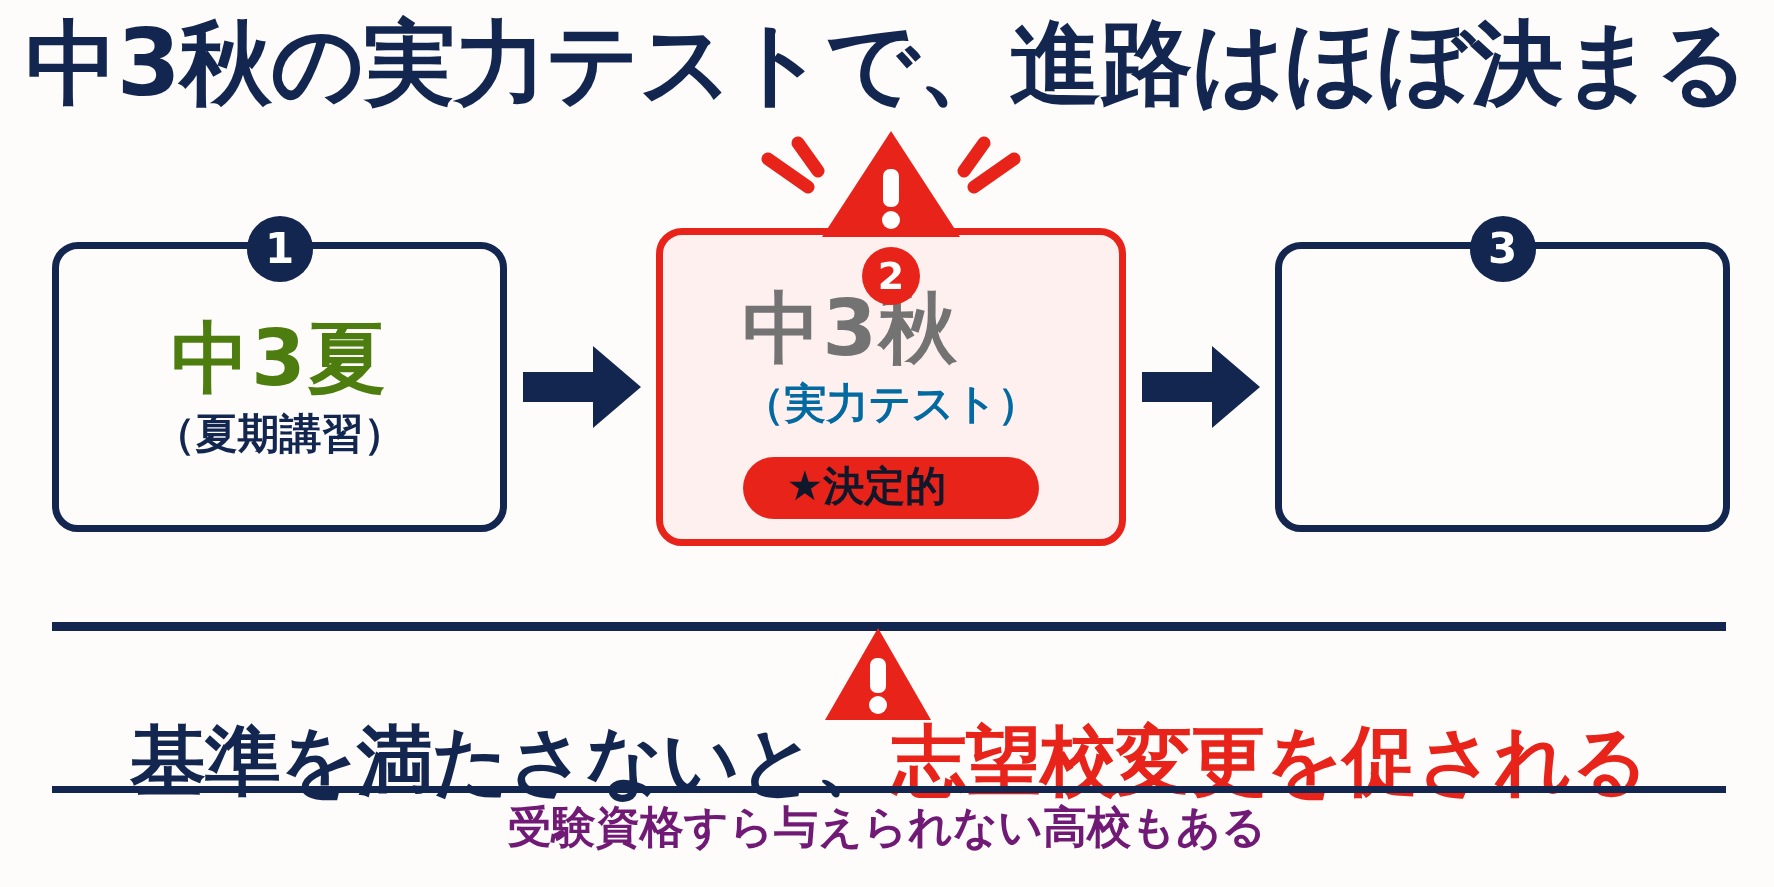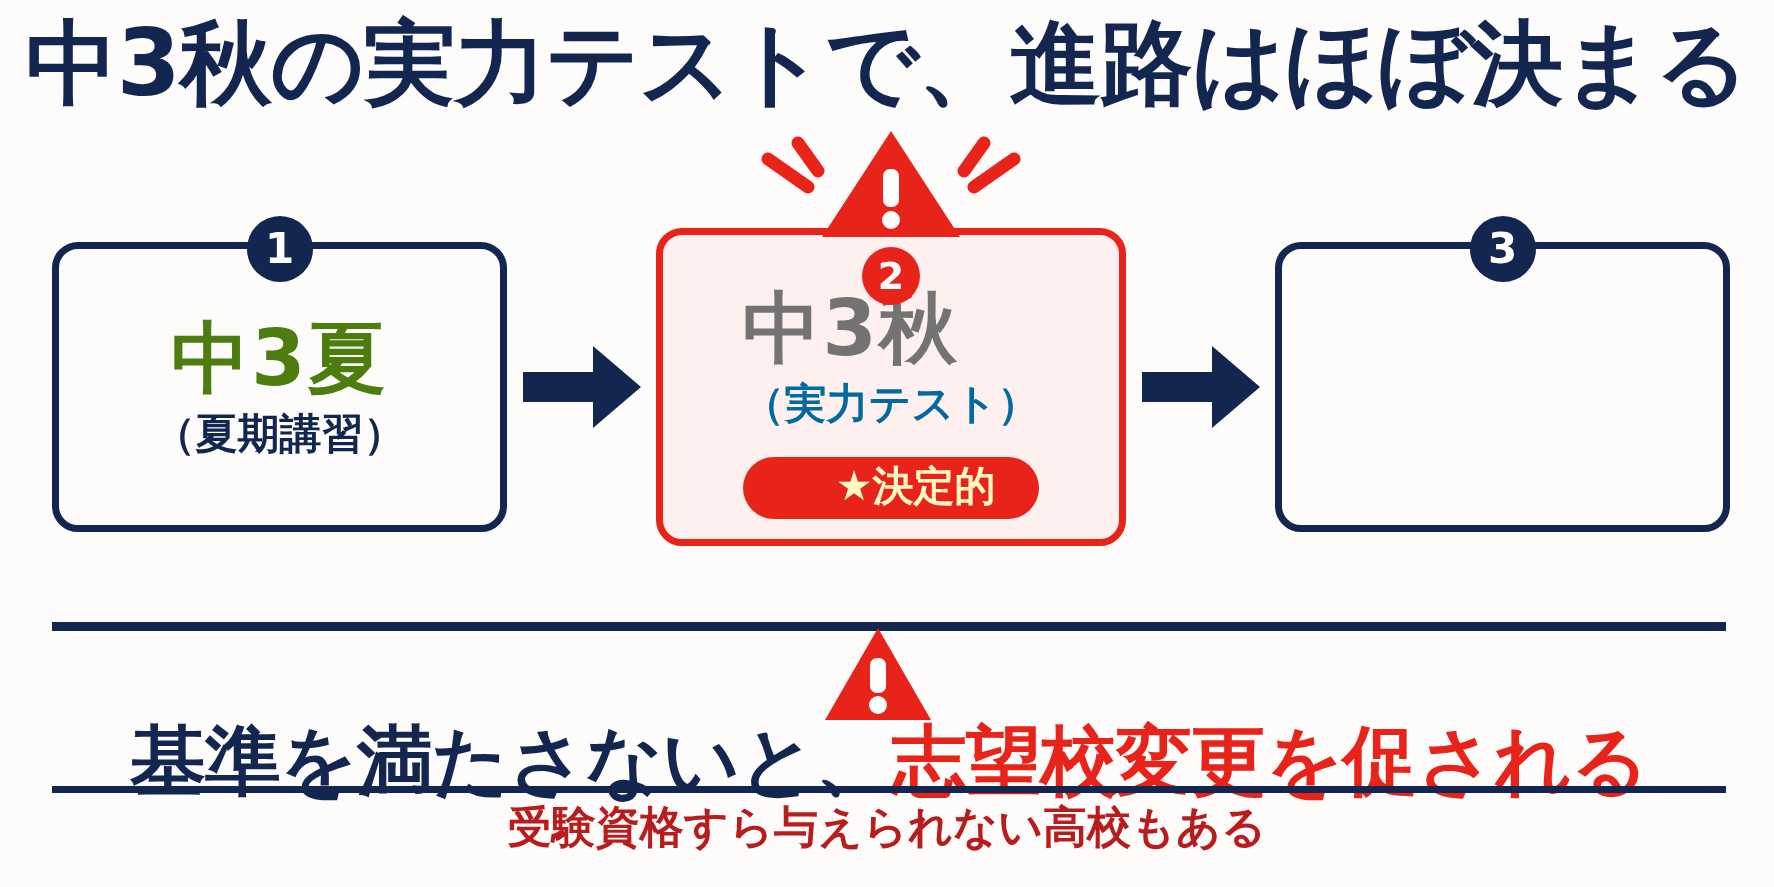--- a/index.html
+++ b/index.html
@@ -115,28 +115,27 @@
   }
   .step-sub-red { color: #0369a1; }
   .step-sub-small { font-size: 37px; }
 
   .step-inner-pad { padding-top: 34px; }
 
   
   .pill {
     margin-top: 32px;
     background: #e8231a;
-    color: #fef9c3;
+    color: #0f172a;
     border-radius: 999px;
     padding: 9px 44px 12px 44px;
     font-size: 41px;
     font-weight: 700;
     line-height: 1;
     white-space: nowrap;
-    text-align: right;
   }
 
   
   .arrow {
     width: 118px;
     height: 86px;
     flex: 0 0 auto;
     display: flex;
     align-items: center;
     justify-content: center;
@@ -196,21 +195,21 @@
 
   
   .footer {
     position: absolute;
     top: 805px;
     left: 0;
     width: 1774px;
     text-align: center;
     font-size: 44px;
     font-weight: 700;
-    color: #b91c1c;
+    color: #701a75;
     line-height: 1;
     white-space: nowrap;
   }
 </style>
 </head>
 <body>
 
 <div class="page">
 
   <div class="title">中3秋の実力テストで、進路はほぼ決まる</div>

